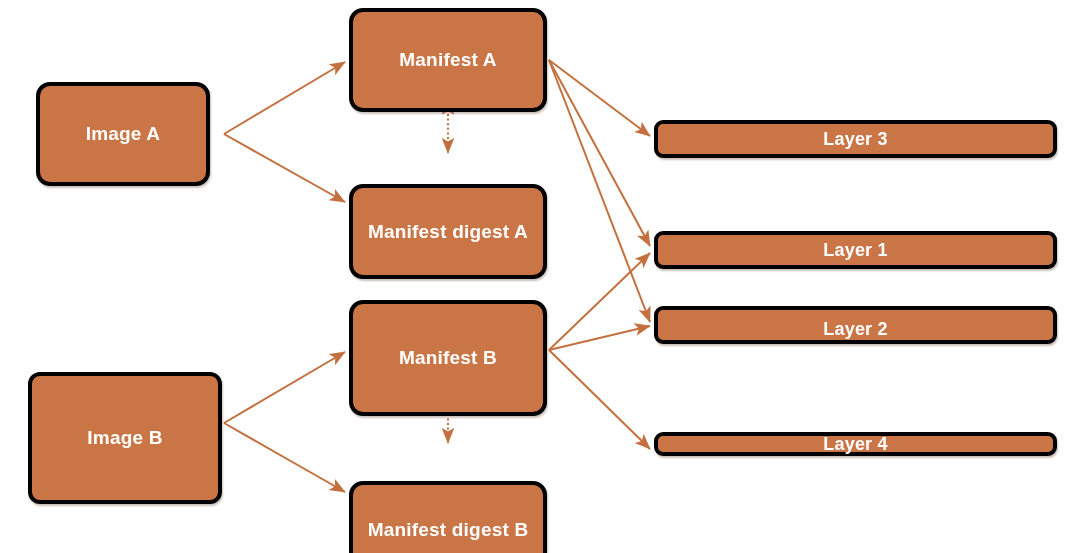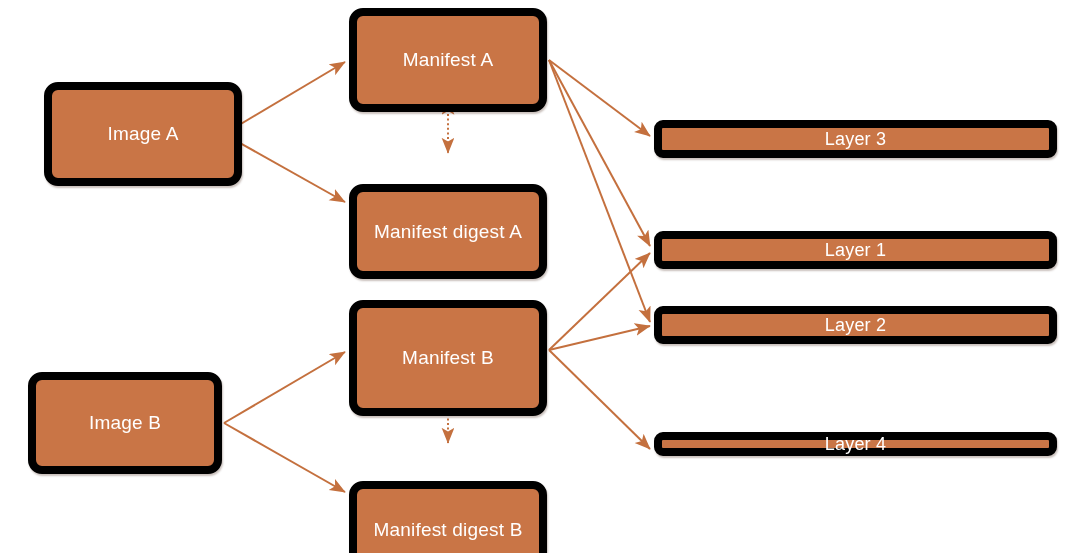--- a/index.html
+++ b/index.html
@@ -25,25 +25,25 @@
     height: 553px;
     pointer-events: none;
   }
   .node {
     position: absolute;
     box-sizing: border-box;
     display: flex;
     align-items: center;
     justify-content: center;
     background: #C97546;
-    border: 8px solid #000000;
+    border: 4px solid #000000;
     border-radius: 14px;
     color: #ffffff;
     font-size: 19px;
-    font-weight: 400;
+    font-weight: 700;
     letter-spacing: 0.2px;
     text-align: center;
     box-shadow: 1px 2px 2px rgba(60,30,15,0.28);
     z-index: 2;
   }
   .node.layer {
     border-radius: 9px;
     font-size: 18px;
   }
   .node-label {
@@ -76,30 +76,30 @@
         <line x1="224" y1="423" x2="345" y2="352" stroke="#C4703E" stroke-width="2" marker-end="url(#arrow-end)"></line>
         <line x1="224" y1="423" x2="345" y2="492" stroke="#C4703E" stroke-width="2" marker-end="url(#arrow-end)"></line>
         <line x1="448" y1="400" x2="448" y2="443" stroke="#C4703E" stroke-width="2" stroke-dasharray="2 2.6" marker-end="url(#arrow-end)" marker-start="url(#arrow-start)"></line>
         <line x1="549" y1="350" x2="650" y2="253" stroke="#C4703E" stroke-width="2" marker-end="url(#arrow-end)"></line>
         <line x1="549" y1="350" x2="650" y2="326" stroke="#C4703E" stroke-width="2" marker-end="url(#arrow-end)"></line>
         <line x1="549" y1="350" x2="650" y2="449" stroke="#C4703E" stroke-width="2" marker-end="url(#arrow-end)"></line>
       </g>
   </svg>
 
   <div id="nodes-group">
-      <div class="node" style="left: 44px; top: 82px; width: 198px; height: 104px;">
+      <div class="node" style="left: 36px; top: 82px; width: 174px; height: 104px;">
         <span class="node-label">Image A</span>
       </div>
       <div class="node" style="left: 349px; top: 8px; width: 198px; height: 104px;">
         <span class="node-label">Manifest A</span>
       </div>
       <div class="node" style="left: 349px; top: 155px; width: 198px; height: 95px; margin-top: 29px;">
         <span class="node-label">Manifest digest A</span>
       </div>
-      <div class="node" style="left: 28px; top: 372px; width: 194px; height: 102px;">
+      <div class="node" style="left: 28px; top: 372px; width: 194px; height: 132px; border-radius: 12px;">
         <span class="node-label">Image B</span>
       </div>
       <div class="node" style="left: 349px; top: 300px; width: 198px; height: 116px;">
         <span class="node-label">Manifest B</span>
       </div>
       <div class="node" style="left: 349px; top: 445px; width: 198px; height: 98px; margin-top: 36px;">
         <span class="node-label">Manifest digest B</span>
       </div>
       <div class="node layer" style="left: 654px; top: 120px; width: 403px; height: 38px;">
         <span class="node-label">Layer 3</span>

